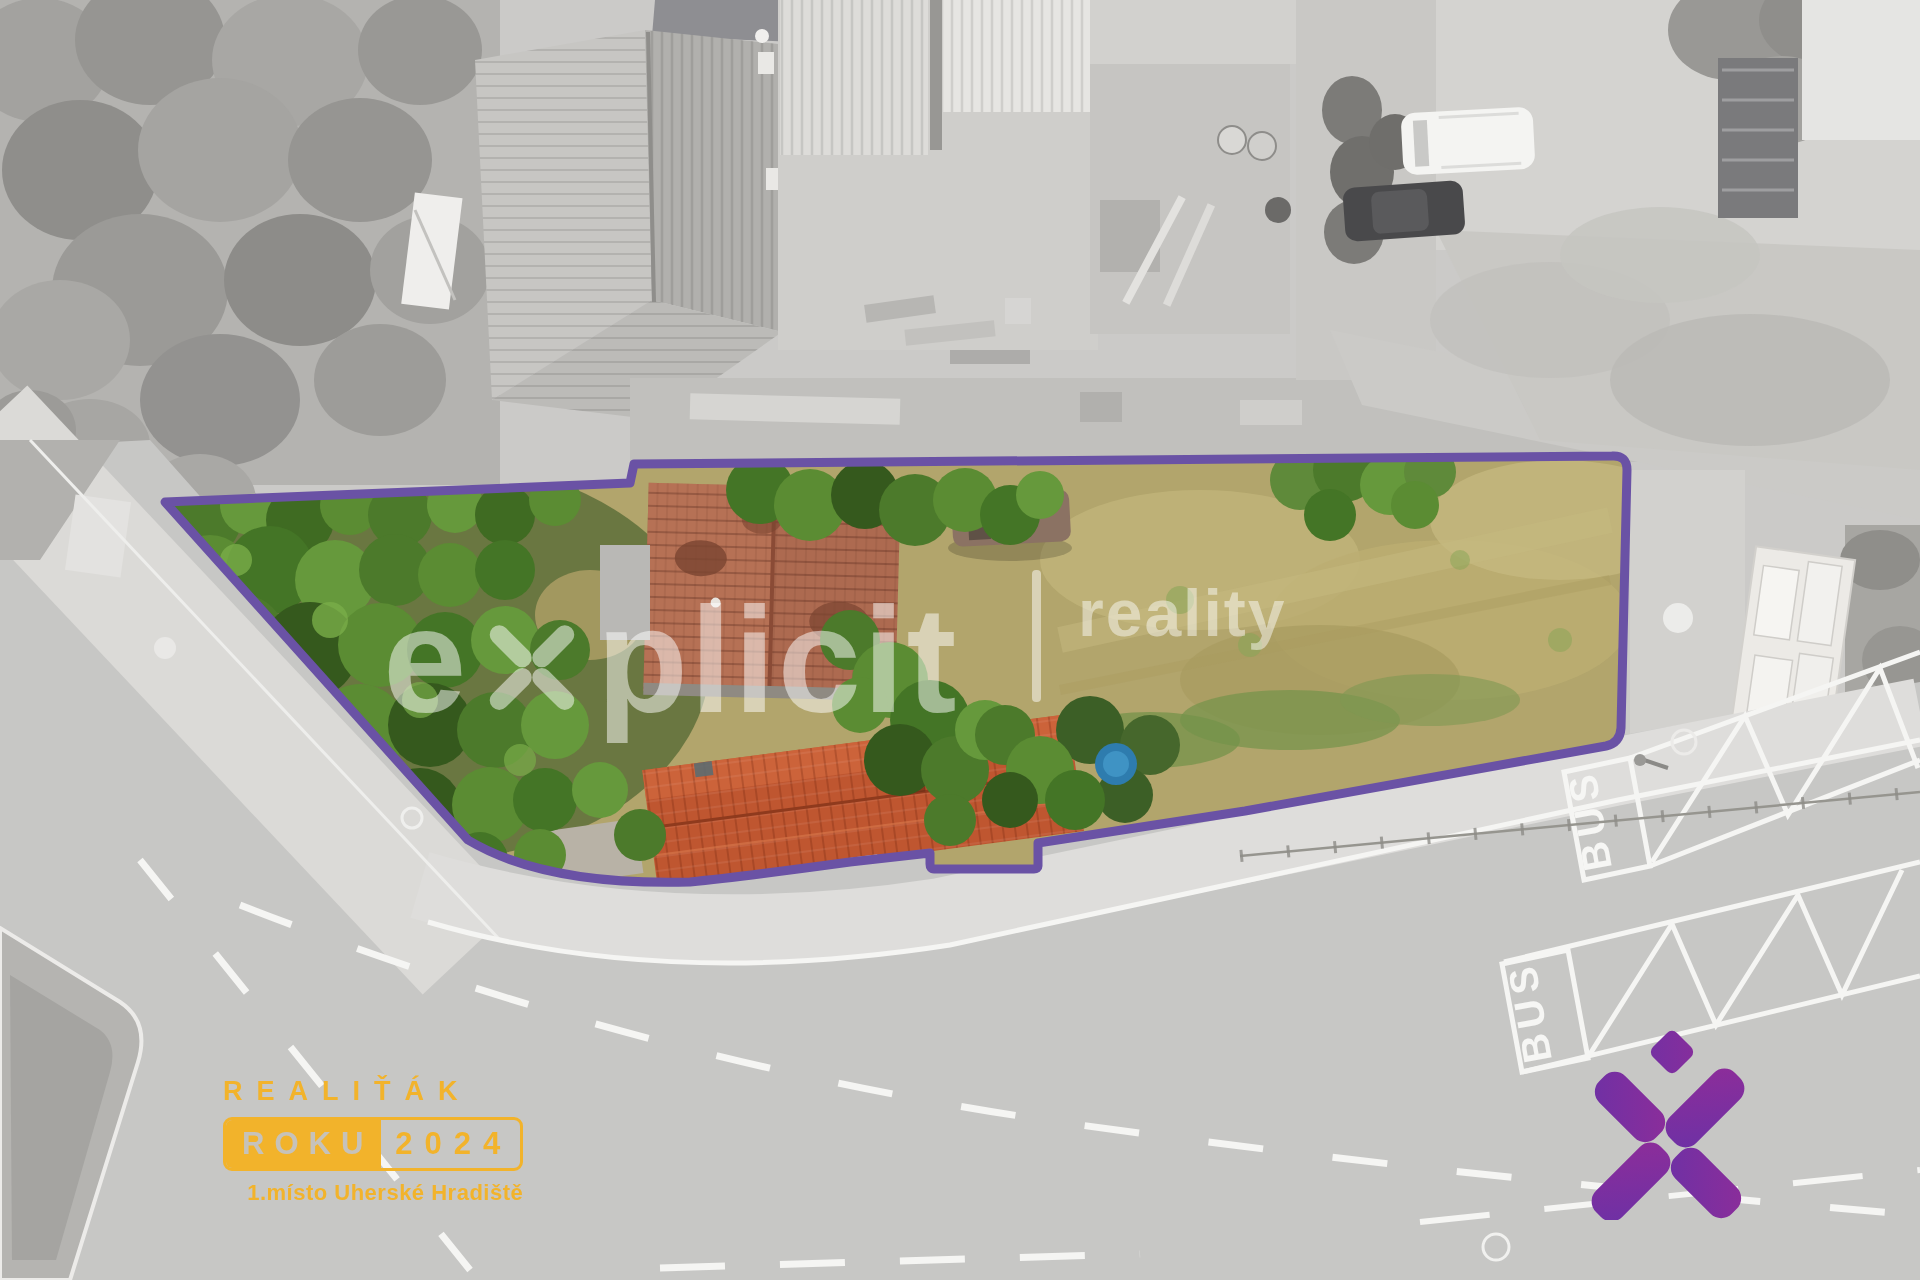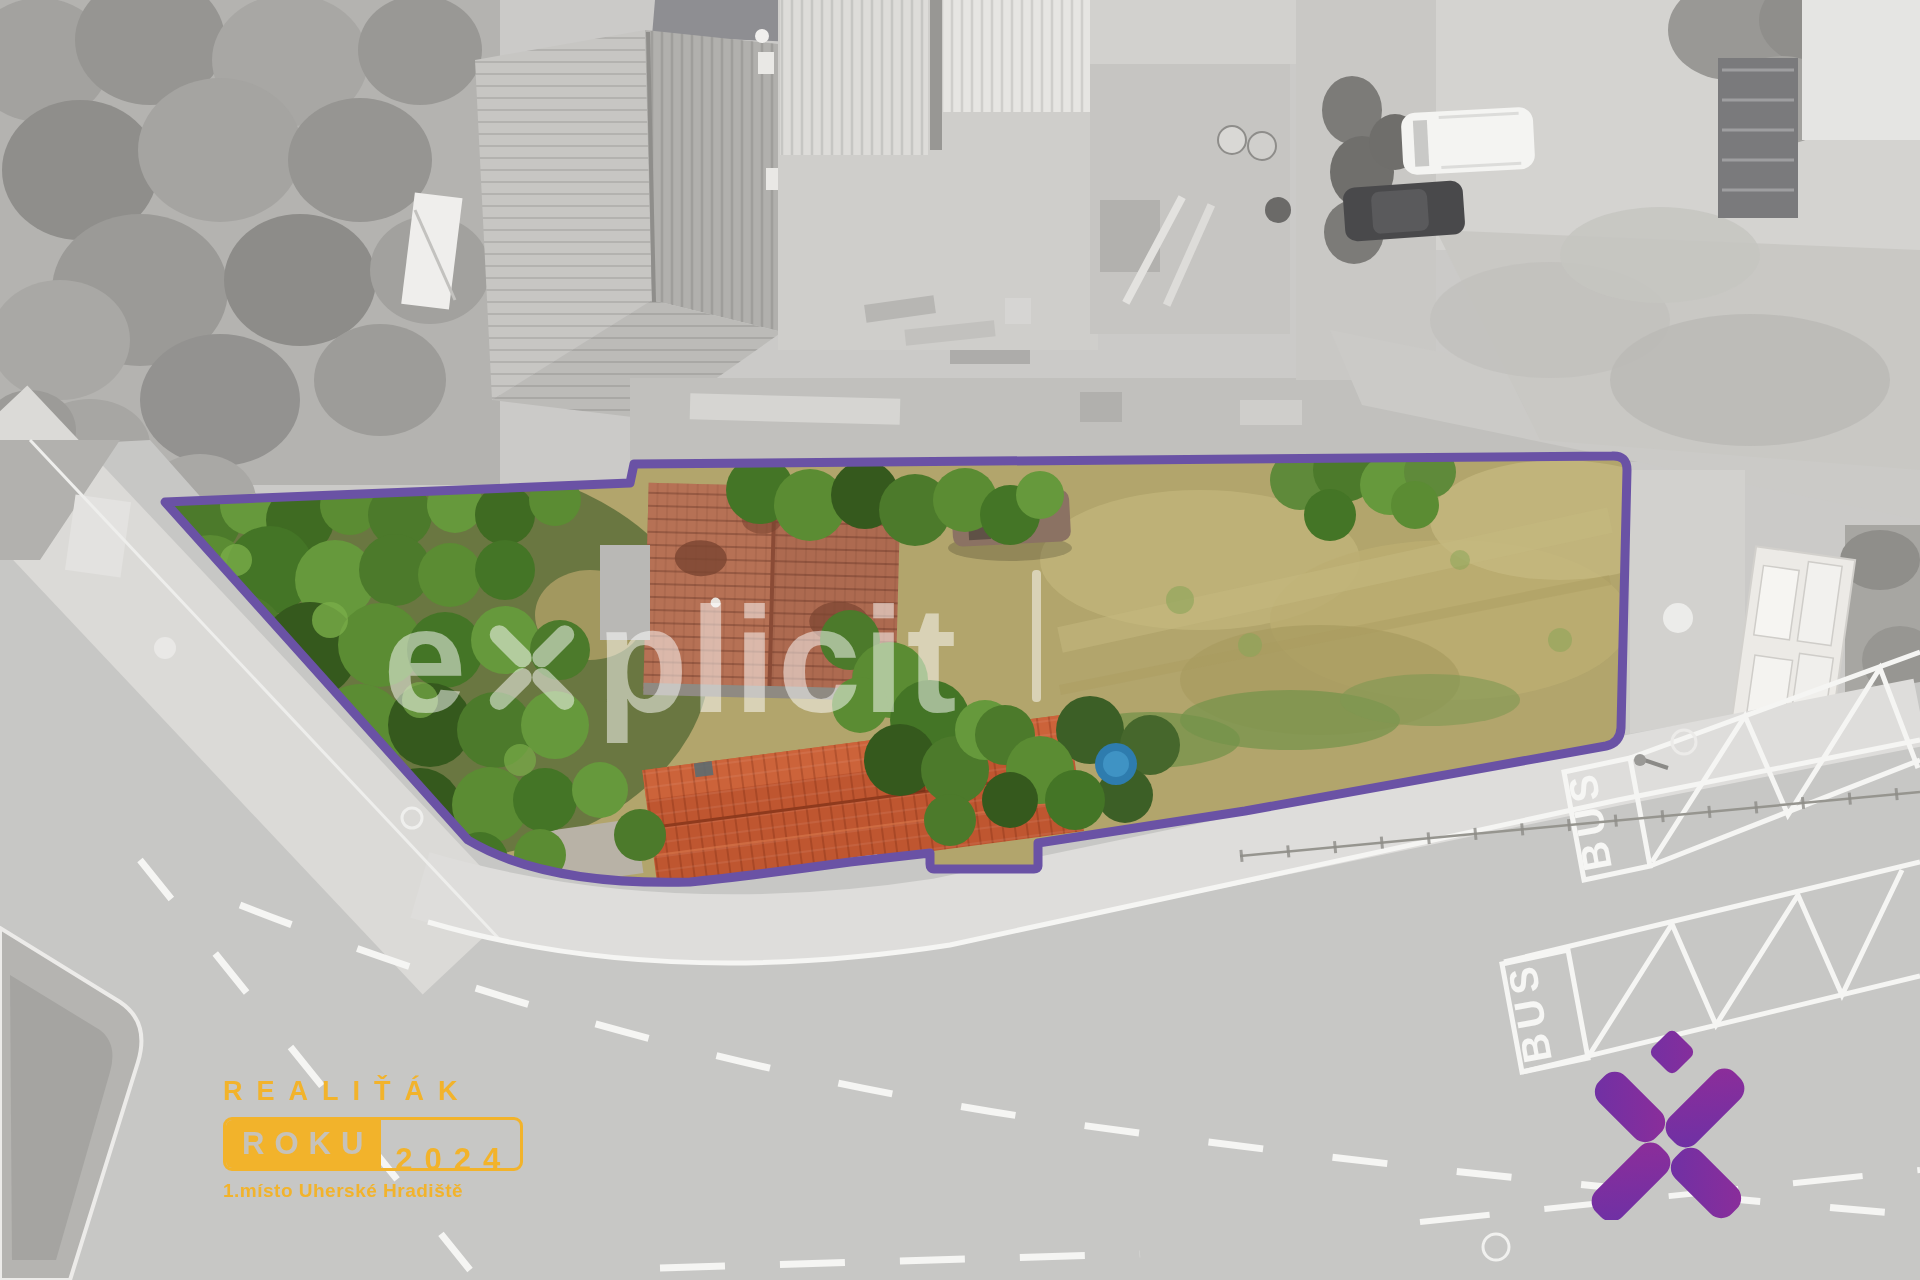--- a/index.html
+++ b/index.html
@@ -15,22 +15,22 @@
   .wm-reality{position:absolute;left:1078px;top:580px;font-size:66px;font-weight:700;
               letter-spacing:2px;color:rgba(255,255,255,0.47);line-height:66px;}
   
   .badge{position:absolute;left:223px;top:1076px;color:#F2B32B;}
   .badge-title{font-size:27px;font-weight:800;letter-spacing:14px;white-space:nowrap;}
   .badge-box{display:inline-flex;margin-top:10px;border:3px solid #F2B32B;border-radius:9px;
              overflow:hidden;height:48px;align-items:stretch;}
   .badge-roku{background:#F2B32B;color:#c6c2ba;font-size:31px;font-weight:800;
               letter-spacing:10px;padding:0 8px 0 16px;line-height:48px;}
   .badge-year{color:#F2B32B;font-size:31px;font-weight:800;letter-spacing:12px;
-              padding:16px 8px 0 14px;line-height:48px;}
-  .badge-sub{font-size:19px;font-weight:700;margin-top:9px;letter-spacing:0.5px;white-space:nowrap;}
+              padding:0 8px 0 14px;line-height:48px;}
+  .badge-sub{font-size:22px;font-weight:700;margin-top:9px;letter-spacing:0.5px;white-space:nowrap;text-align:right;}
   .logo{position:absolute;left:1588px;top:1030px;}
 </style>
 </head>
 <body>
 
 <div class="stage">
 
 <svg class="scene" width="1920" height="1280" viewBox="0 0 1920 1280">
   <defs>
     <pattern id="corr" width="10" height="10" patternUnits="userSpaceOnUse">
@@ -365,20 +365,21 @@
 
 <div class="wm-main"><span>e</span><svg class="wm-x" viewBox="0 0 100 100">
         <g fill="rgba(255,255,255,0.5)">
           <rect x="-23" y="-8.5" width="46" height="17" rx="8.5" transform="translate(31,36) rotate(45)"></rect>
           <rect x="-23" y="-8.5" width="46" height="17" rx="8.5" transform="translate(69,36) rotate(-45)"></rect>
           <rect x="-23" y="-8.5" width="46" height="17" rx="8.5" transform="translate(31,74) rotate(-45)"></rect>
           <rect x="-23" y="-8.5" width="46" height="17" rx="8.5" transform="translate(69,74) rotate(45)"></rect>
         </g>
       </svg><span>plicit</span></div>
 <div class="wm-bar"></div>
+<div class="wm-reality">reality</div>
 
 <div class="badge">
   <div class="badge-title">REALIŤÁK</div>
   <div class="badge-box">
     <div class="badge-roku">ROKU</div>
     <div class="badge-year">2024</div>
   </div>
   <div class="badge-sub">1.místo Uherské Hradiště</div>
 </div>
 

